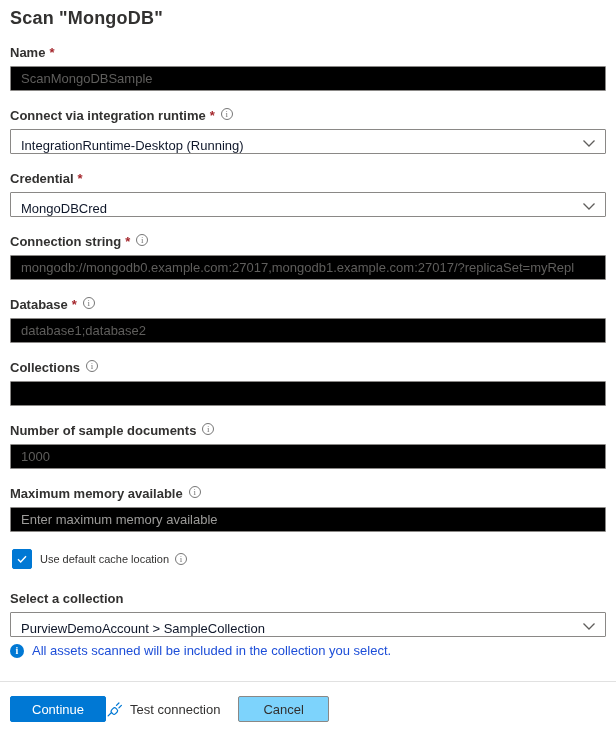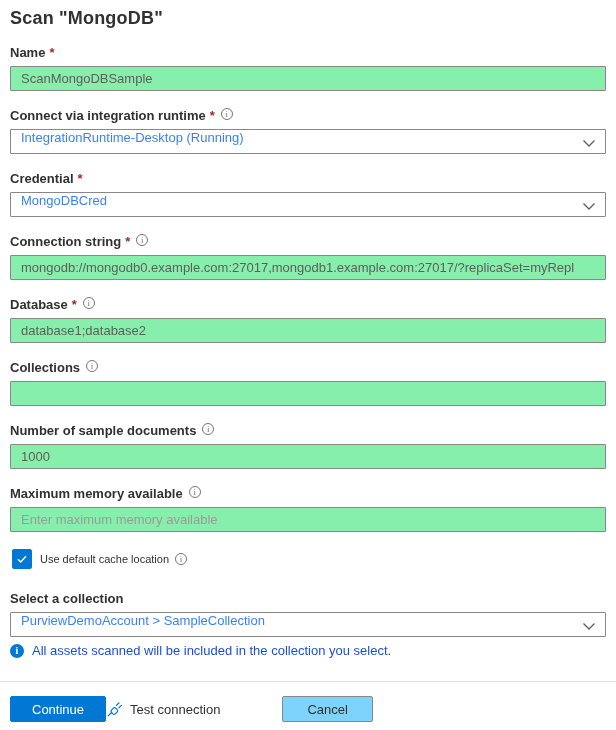--- a/index.html
+++ b/index.html
@@ -16,27 +16,27 @@
   .req{color:#a4262c;font-weight:700;margin-left:4px;font-size:13px;}
   .info-icon{
     width:12px;height:12px;border:1px solid #767676;border-radius:50%;
     color:#767676;font-size:9px;line-height:11px;text-align:center;
     margin-left:6px;flex:0 0 auto;box-sizing:border-box;cursor:default;
     font-family:"Liberation Serif","DejaVu Serif",serif;
   }
   .textbox{
     width:100%;box-sizing:border-box;height:25px;border:1px solid #8a8886;
     border-radius:1px;padding:0 10px;font-size:13px;color:#5f5e5c;
-    font-family:inherit;background:#86efac;outline:none;display:block;
+    font-family:inherit;background:#000000;outline:none;display:block;
   }
   .textbox::placeholder{color:#9c9b99;opacity:1;}
   .dropdown{
     position:relative;height:25px;border:1px solid #8a8886;border-radius:1px;
-    box-sizing:border-box;display:flex;align-items:flex-start;
-    padding:0 32px 0 10px;font-size:13px;color:#3b82f6;background:#fff;cursor:pointer;
+    box-sizing:border-box;display:flex;align-items:flex-end;
+    padding:0 32px 0 10px;font-size:13px;color:#0f172a;background:#fff;cursor:pointer;
   }
   .chevron{position:absolute;right:9px;top:6px;}
   .checkbox-row{display:flex;align-items:center;margin:12px 0 22px 2px;}
   .checkbox{
     width:18px;height:18px;background:#0078d4;border:1px solid #0078d4;border-radius:2px;
     display:flex;align-items:center;justify-content:center;cursor:pointer;flex:0 0 auto;
   }
   .checkbox-label{font-size:11px;color:#323130;margin-left:8px;text-align:right;}
   .select-field{margin-bottom:16px;}
   .info-note{display:flex;align-items:center;margin-top:6px;}
@@ -47,21 +47,21 @@
   }
   .info-note-text{font-size:13px;color:#1d4ed8;margin-left:8px;}
   .footer{
     position:absolute;left:0;right:0;top:681px;border-top:1px solid #e1e1e1;background:#fff;
   }
   .footer-inner{display:flex;align-items:center;justify-content:flex-start;padding:14px 10px 0 10px;}
   .btn-primary{
     background:#0078d4;color:#fff;border:1px solid #0078d4;border-radius:2px;
     height:26px;padding:0 21px;font-size:13px;font-family:inherit;cursor:pointer;
   }
-  .footer-right{display:flex;align-items:center;gap:44px;}
+  .footer-right{display:flex;align-items:center;}
   .test-connection{
     display:flex;align-items:center;background:none;border:none;cursor:pointer;
     font-size:13px;color:#323130;font-family:inherit;padding:0;margin-right:18px;
   }
   .test-connection .plug{margin-right:7px;display:flex;}
   .btn-default{
     background:#7dd3fc;color:#323130;border:1px solid #8a8886;border-radius:2px;
     height:26px;padding:0 24px;font-size:13px;font-family:inherit;cursor:pointer;
   }
 </style>

